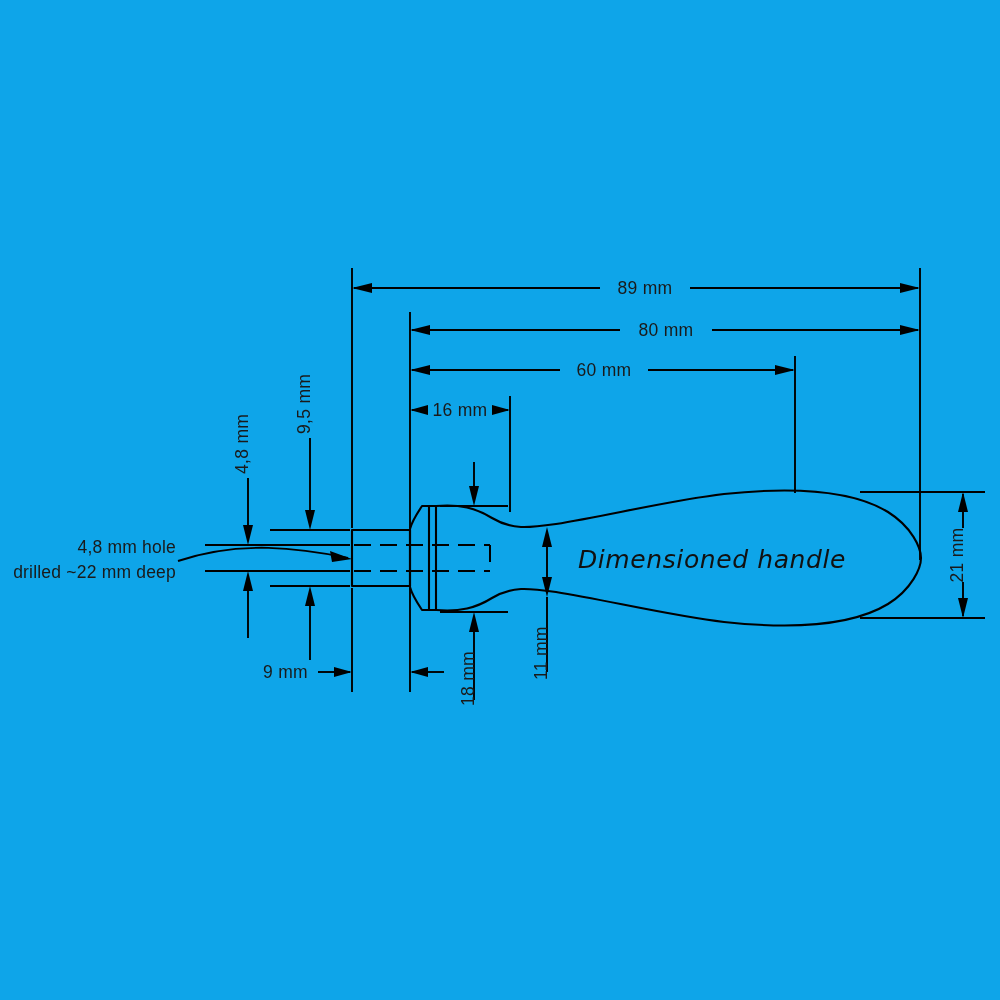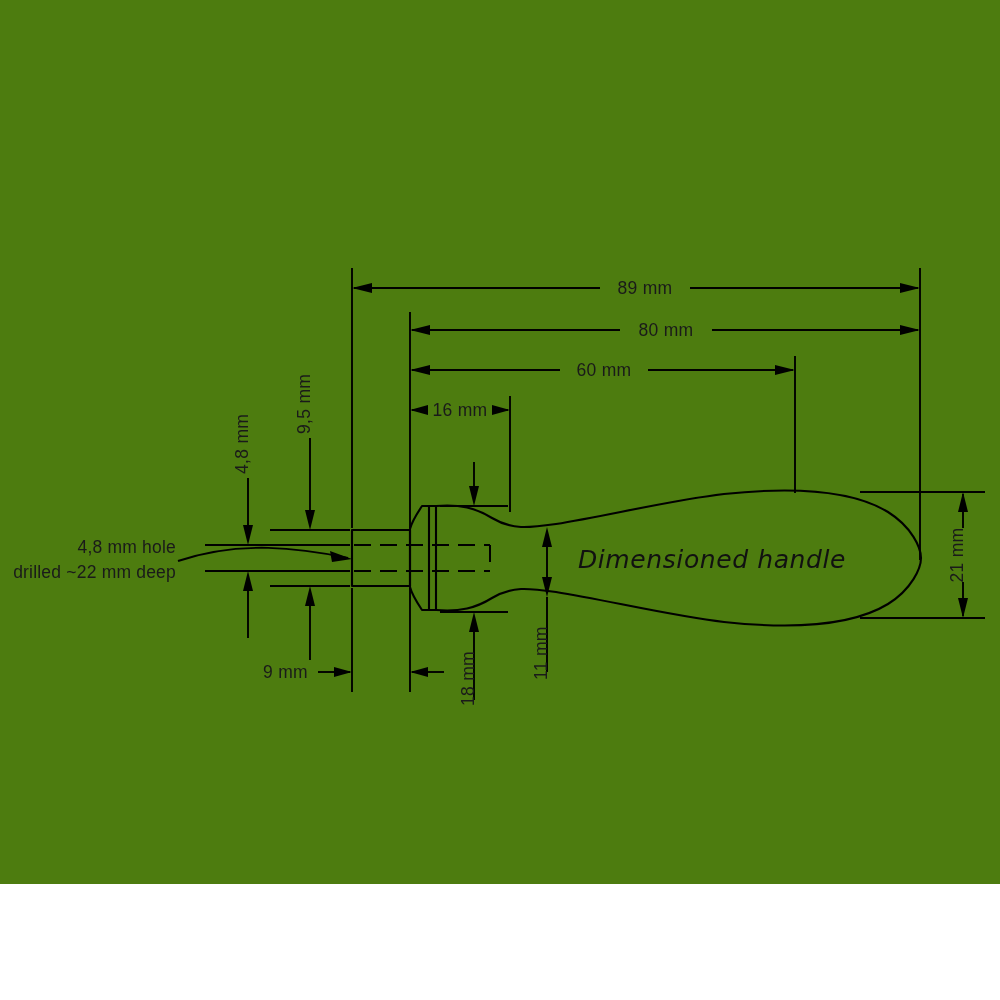--- a/index.html
+++ b/index.html
@@ -10,22 +10,22 @@
   }
   body {
     width: 1000px;
     height: 1000px;
     font-family: "Liberation Sans", sans-serif;
     overflow: hidden;
   }
   #drawing-root {
     position: relative;
     width: 1000px;
-    height: 884px;
-    background: #4d7c0f;
+    height: 1000px;
+    background: #0ea5e9;
   }
   svg#drawing {
     display: block;
     width: 1000px;
     height: 1000px;
   }
   .obj-line {
     fill: none;
     stroke: #000000;
     stroke-width: 2.1;

